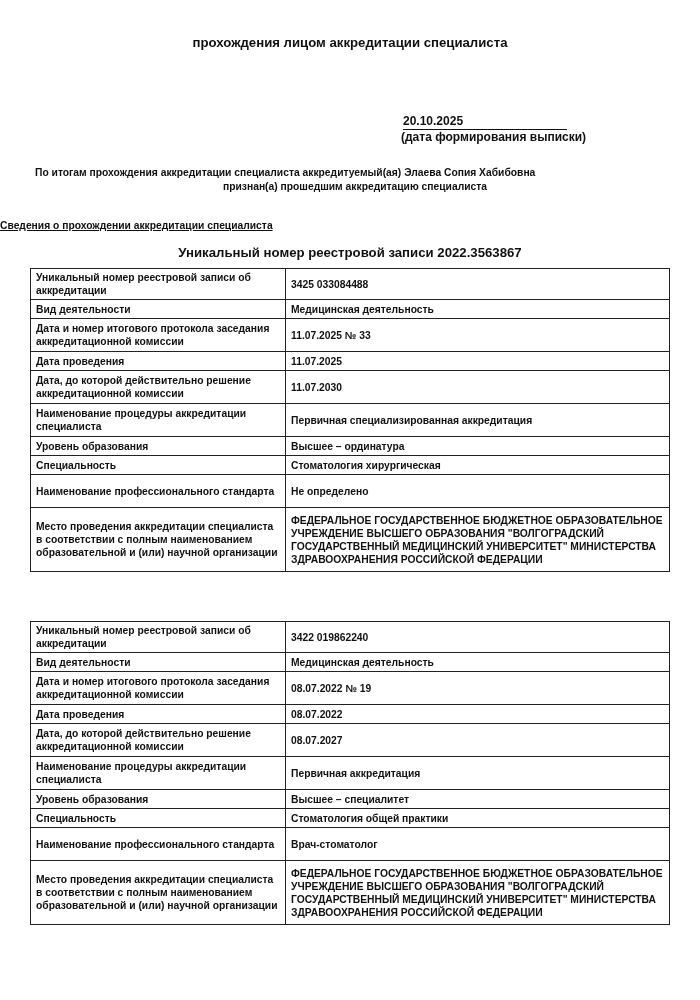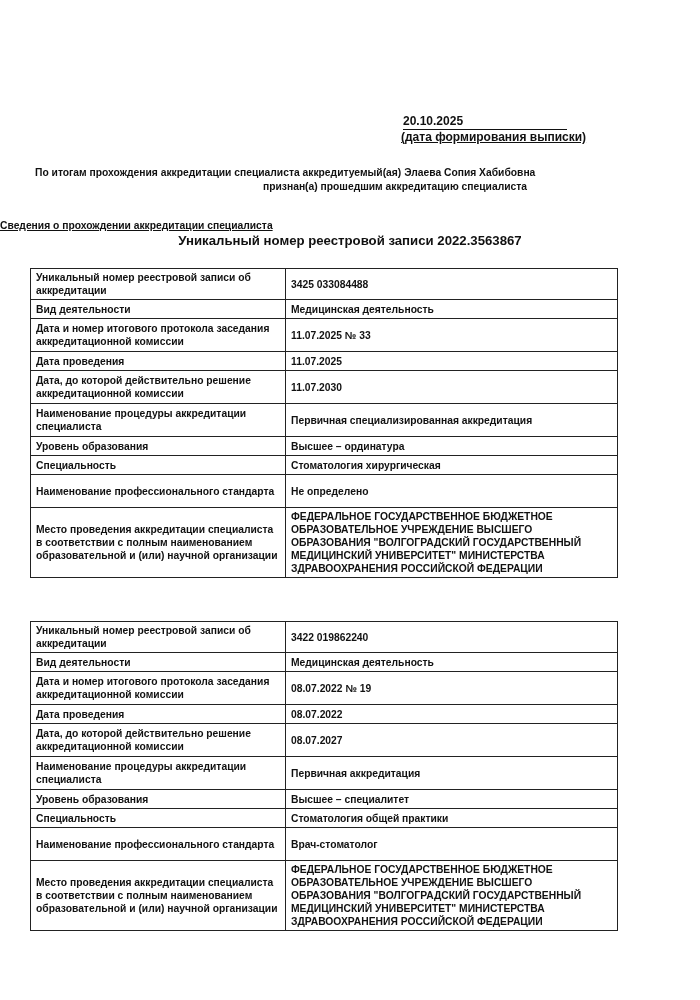--- a/index.html
+++ b/index.html
@@ -40,57 +40,56 @@
       border-bottom: 1px solid #111;
       padding-bottom: 1px;
       line-height: 14px;
       margin-left: 2px;
       margin-right: 4px;
     }
     .date-caption {
       display: block;
       line-height: 14px;
       white-space: nowrap;
-      text-decoration: underline;
     }
     .intro {
       position: absolute;
       left: 0;
       top: 166px;
       width: 700px;
       font-weight: bold;
       font-size: 10.3px;
       line-height: 14px;
     }
     .intro .l1 { position: absolute; left: 35px; white-space: nowrap; }
-    .intro .l2 { position: absolute; left: 223px; top: 14px; white-space: nowrap; margin-left: 40px; }
+    .intro .l2 { position: absolute; left: 223px; top: 14px; white-space: nowrap; }
     .section-heading {
       position: absolute;
       left: 0;
       top: 219px;
       width: 700px;
       font-weight: bold;
       font-size: 10.3px;
       text-decoration: underline;
       line-height: 14px;
     }
     .registry-number {
       position: absolute;
       left: 0;
-      top: 232px;
+      top: 244px;
       width: 700px;
       text-align: center;
       font-weight: bold;
       font-size: 13.2px;
       line-height: 17px;
     }
     table.acc {
       position: absolute;
       left: 30px;
-      width: 588px;
+      width: 640px;
       border-collapse: collapse;
       font-size: 10.3px;
       font-weight: bold;
       line-height: 13px;
     }
     table.acc td {
       border: 1.5px solid #222;
       padding: 2px 5px;
       vertical-align: middle;
     }
@@ -100,20 +99,21 @@
     #table-2 { top: 621px; }
     .h2 { height: 30px; }
     .h1 { height: 19px; }
     .h3 { height: 33px; padding-left: 7px; }
     .h5 { height: 64px; margin-top: 15px; }
   </style>
 </head>
 <body>
 
 <div class="title">
+  <div>прохождения лицом аккредитации специалиста</div>
 </div>
 
 <div class="date-block">
   <span class="date-value">20.10.2025</span>
   <span class="date-caption">(дата формирования выписки)</span>
 </div>
 
 <div class="intro">
   <span class="l1">По итогам прохождения аккредитации специалиста аккредитуемый(ая) Элаева Сопия Хабибовна</span>
   <span class="l2">признан(а) прошедшим аккредитацию специалиста</span>

